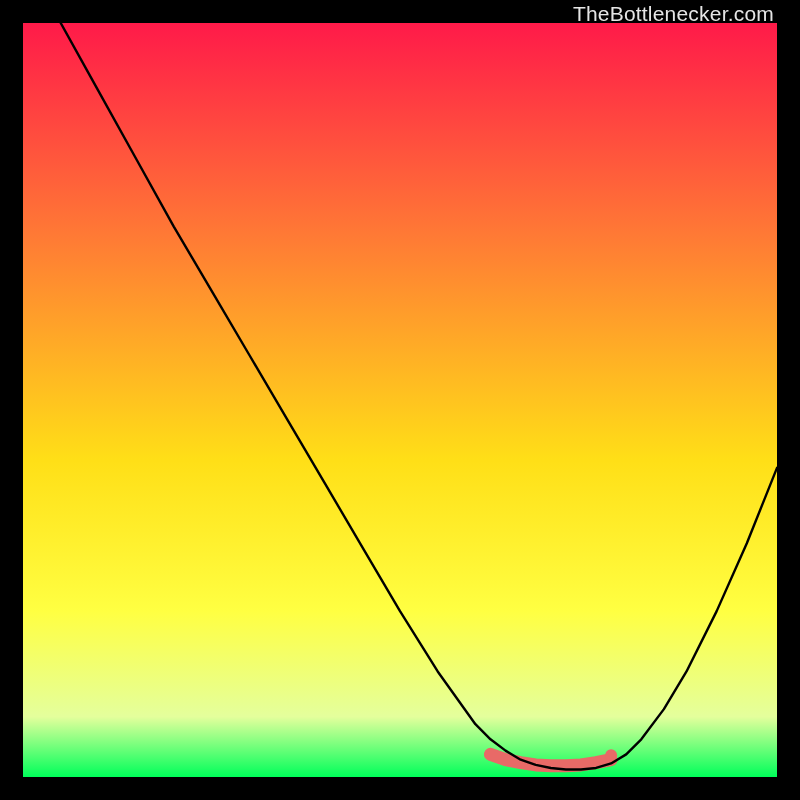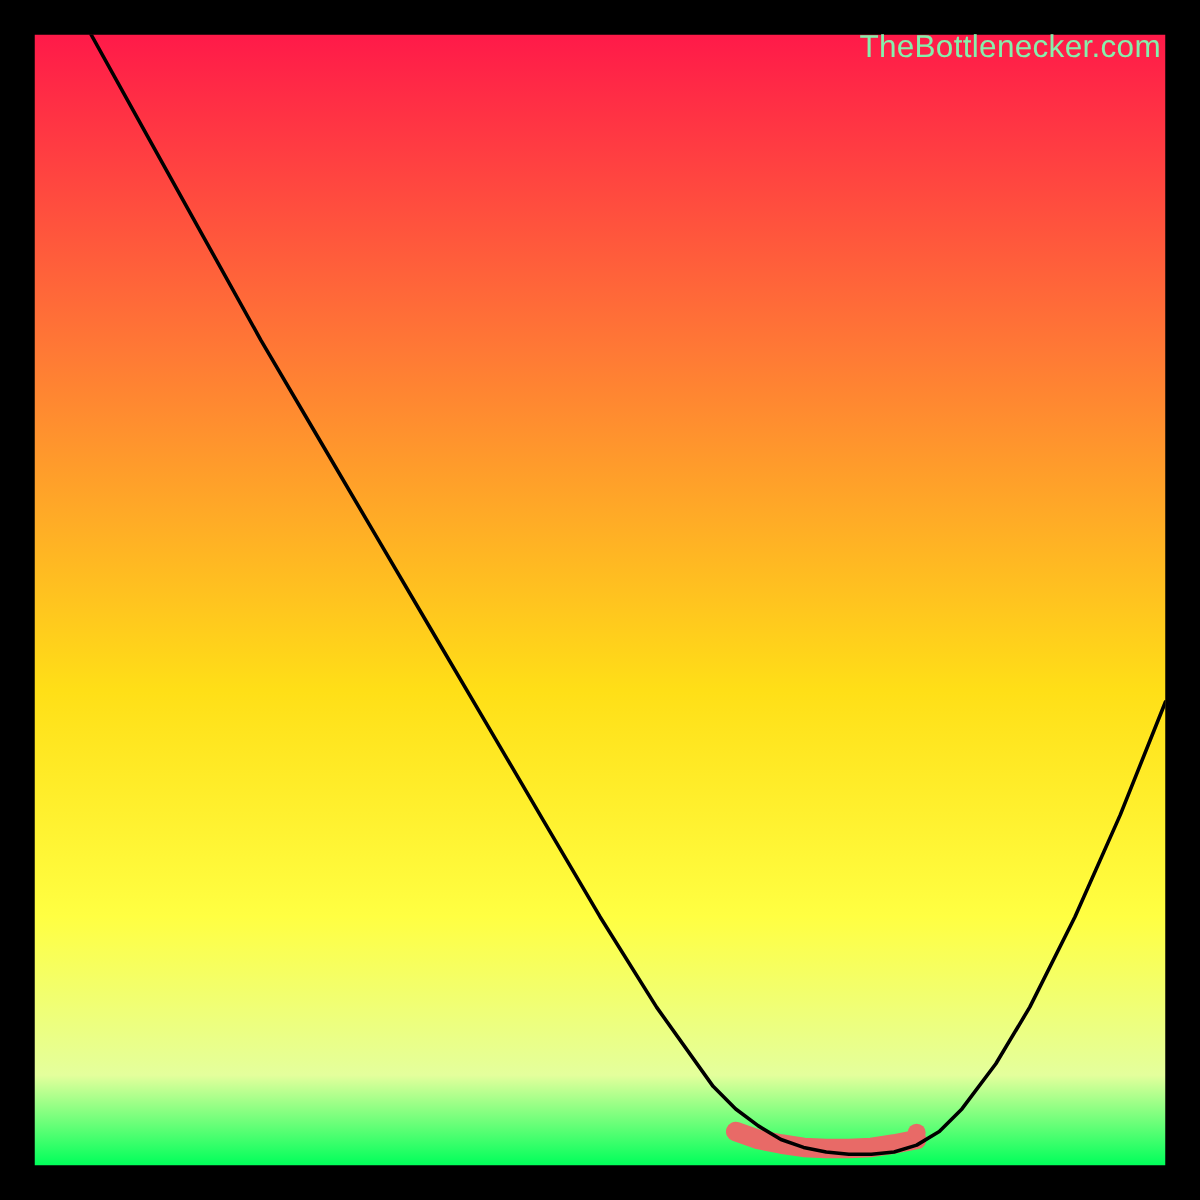--- a/index.html
+++ b/index.html
@@ -20,25 +20,25 @@
   }
   .plot {
     position: absolute;
     left: 0;
     top: 0;
     width: 754px;
     height: 754px;
   }
   .watermark {
     position: absolute;
-    top: 20px;
+    top: 2px;
     right: 26px;
     font-family: Arial, Helvetica, sans-serif;
     font-size: 21px;
-    color: #86efac;
+    color: #e5e5e5;
     letter-spacing: 0.2px;
   }
 </style>
 </head>
 <body>
 
 <div class="frame">
   <svg class="plot" viewBox="0 0 754 754">
     <defs>
       <linearGradient id="bg-grad" x1="0" y1="0" x2="0" y2="1">

